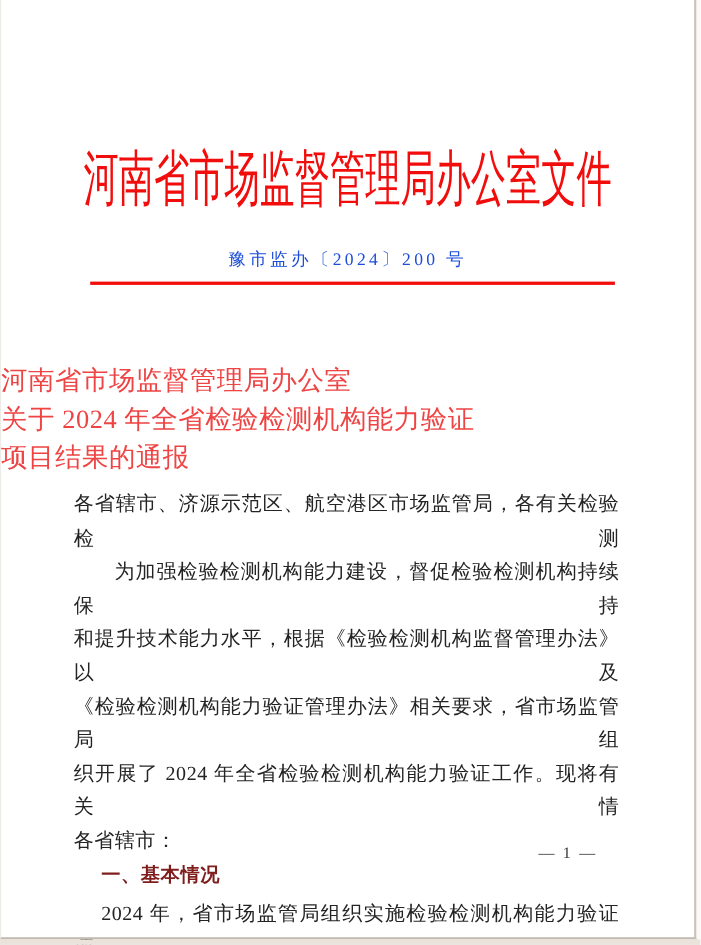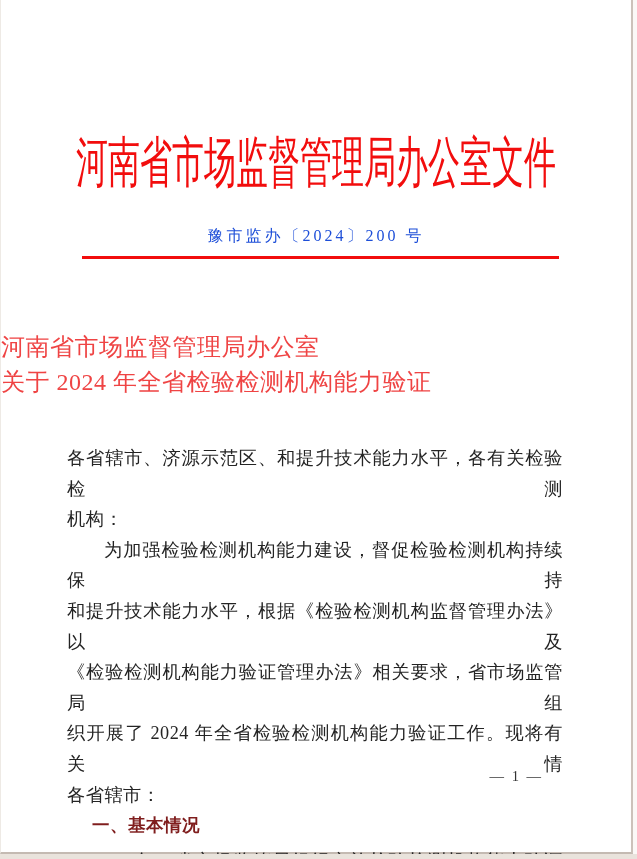--- a/index.html
+++ b/index.html
@@ -121,25 +121,25 @@
 
     <div class="banner">河南省市场监督管理局办公室文件</div>
 
     <div class="docnum">豫市监办〔2024〕200 号</div>
 
     <div class="redline"></div>
 
     <div class="title">
       <div class="tl">河南省市场监督管理局办公室</div>
       <div class="tl">关于 2024 年全省检验检测机构能力验证</div>
+      <div class="tl">项目结果的通报</div>
     </div>
 
     <div class="bodytext">
-      <div class="bl jl">各省辖市、济源示范区、和提升技术能力水平，各有关检验检测</div>
-      <div class="bl">机构：</div>
+      <div class="bl jl">各省辖市、济源示范区、航空港区市场监管局，各有关检验检测</div>
       <div class="bl jl ind">为加强检验检测机构能力建设，督促检验检测机构持续保持</div>
       <div class="bl jl">和提升技术能力水平，根据《检验检测机构监督管理办法》以及</div>
       <div class="bl jl">《检验检测机构能力验证管理办法》相关要求，省市场监管局组</div>
       <div class="bl jl">织开展了 2024 年全省检验检测机构能力验证工作。现将有关情</div>
       <div class="bl">各省辖市：</div>
       <div class="bl head ind2">一、基本情况</div>
       <div class="bl jl ind2 pgap">2024 年，省市场监管局组织实施检验检测机构能力验证项</div>
 
     </div>
 

